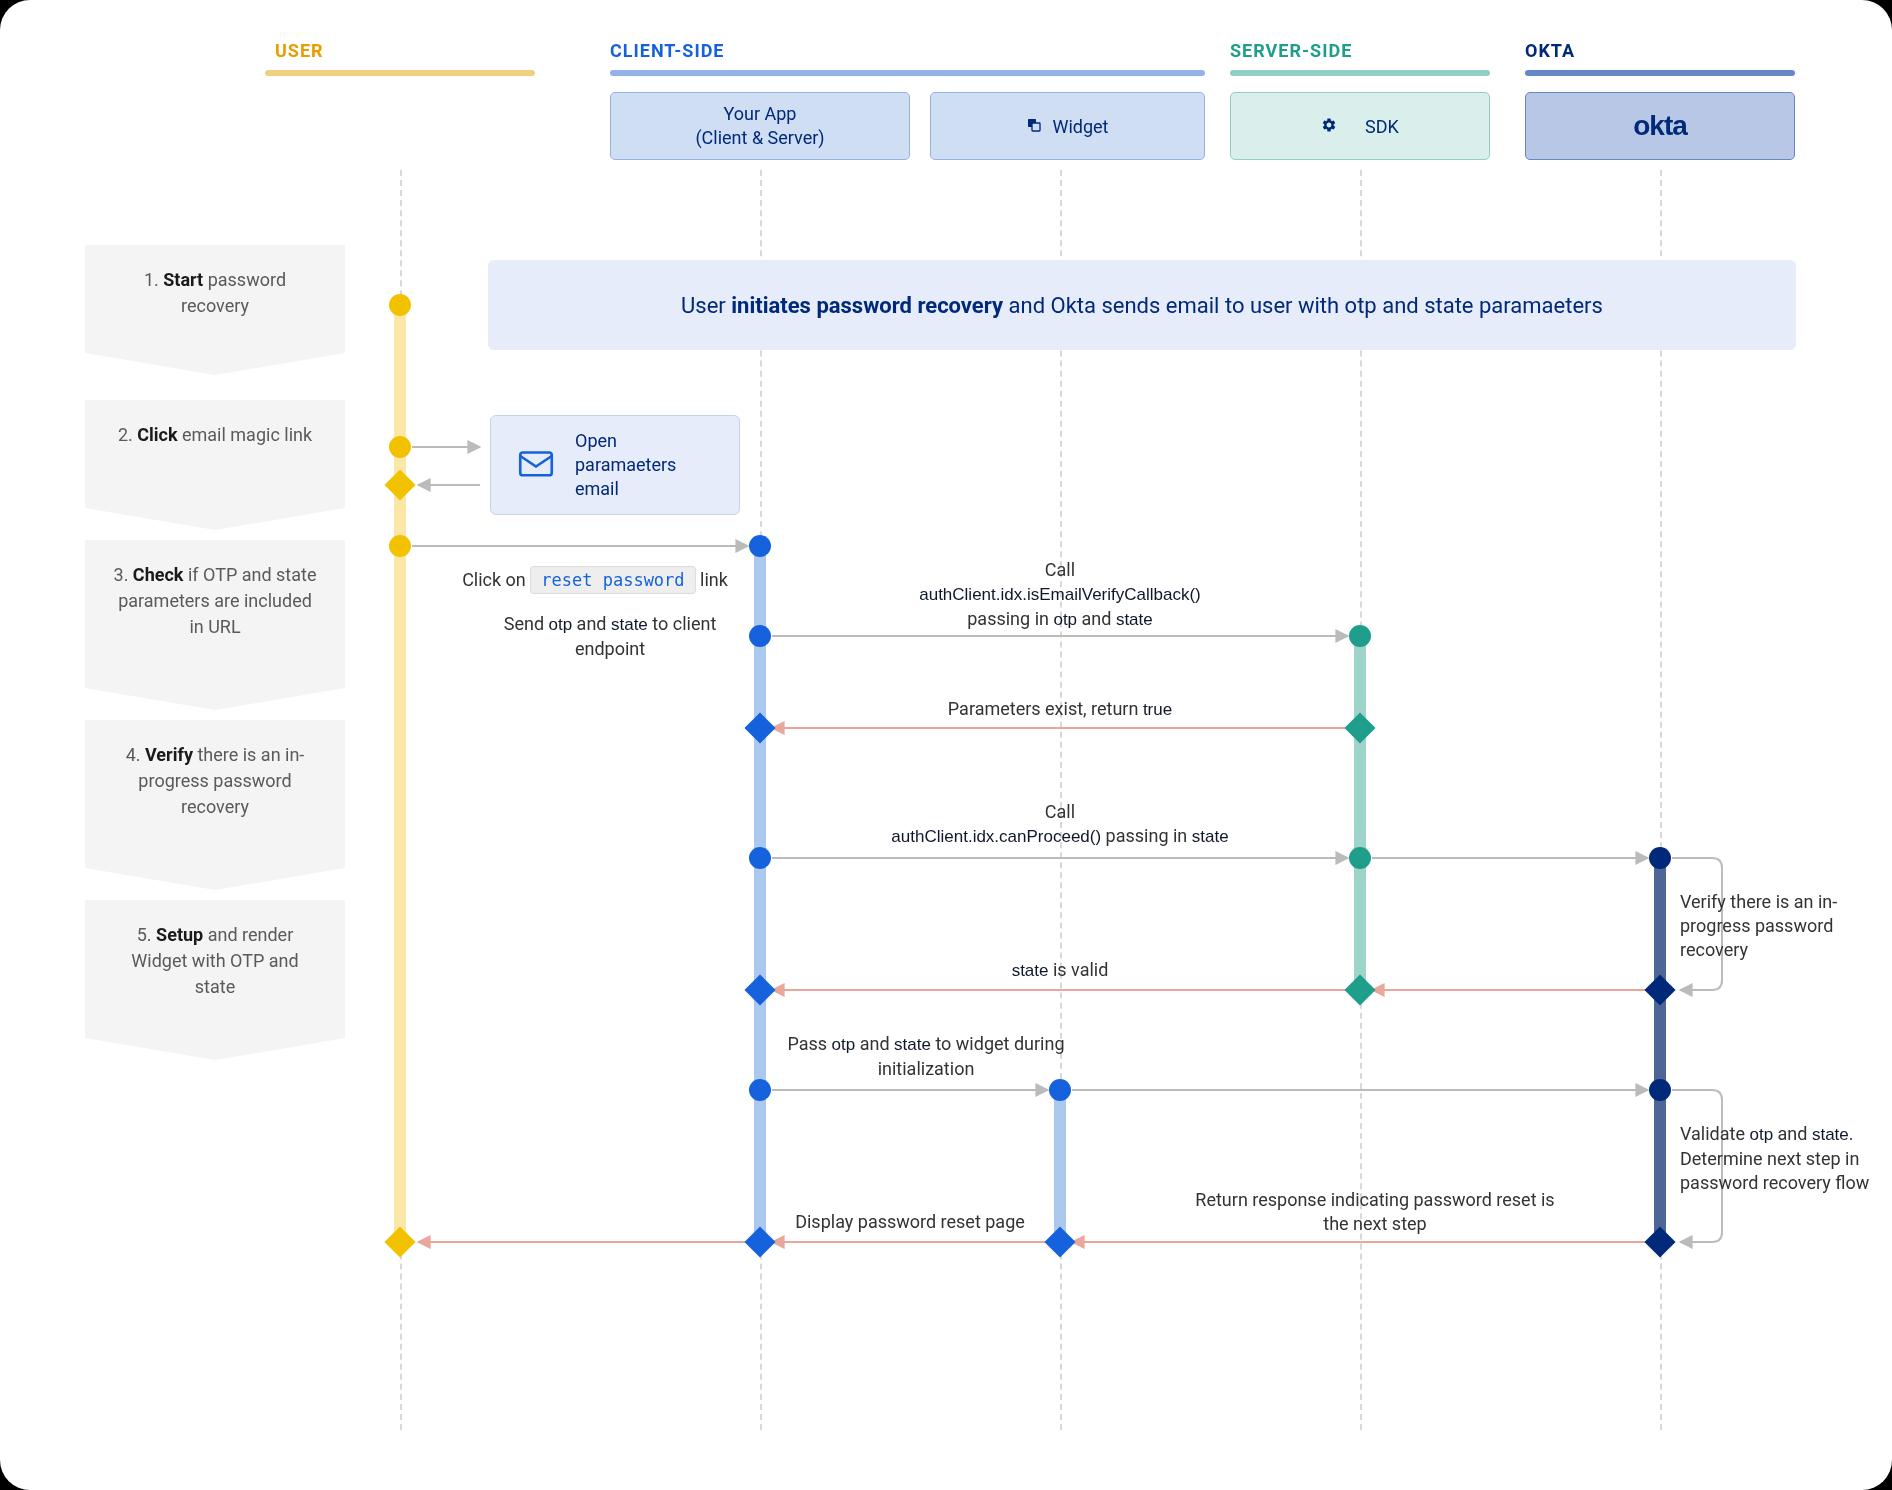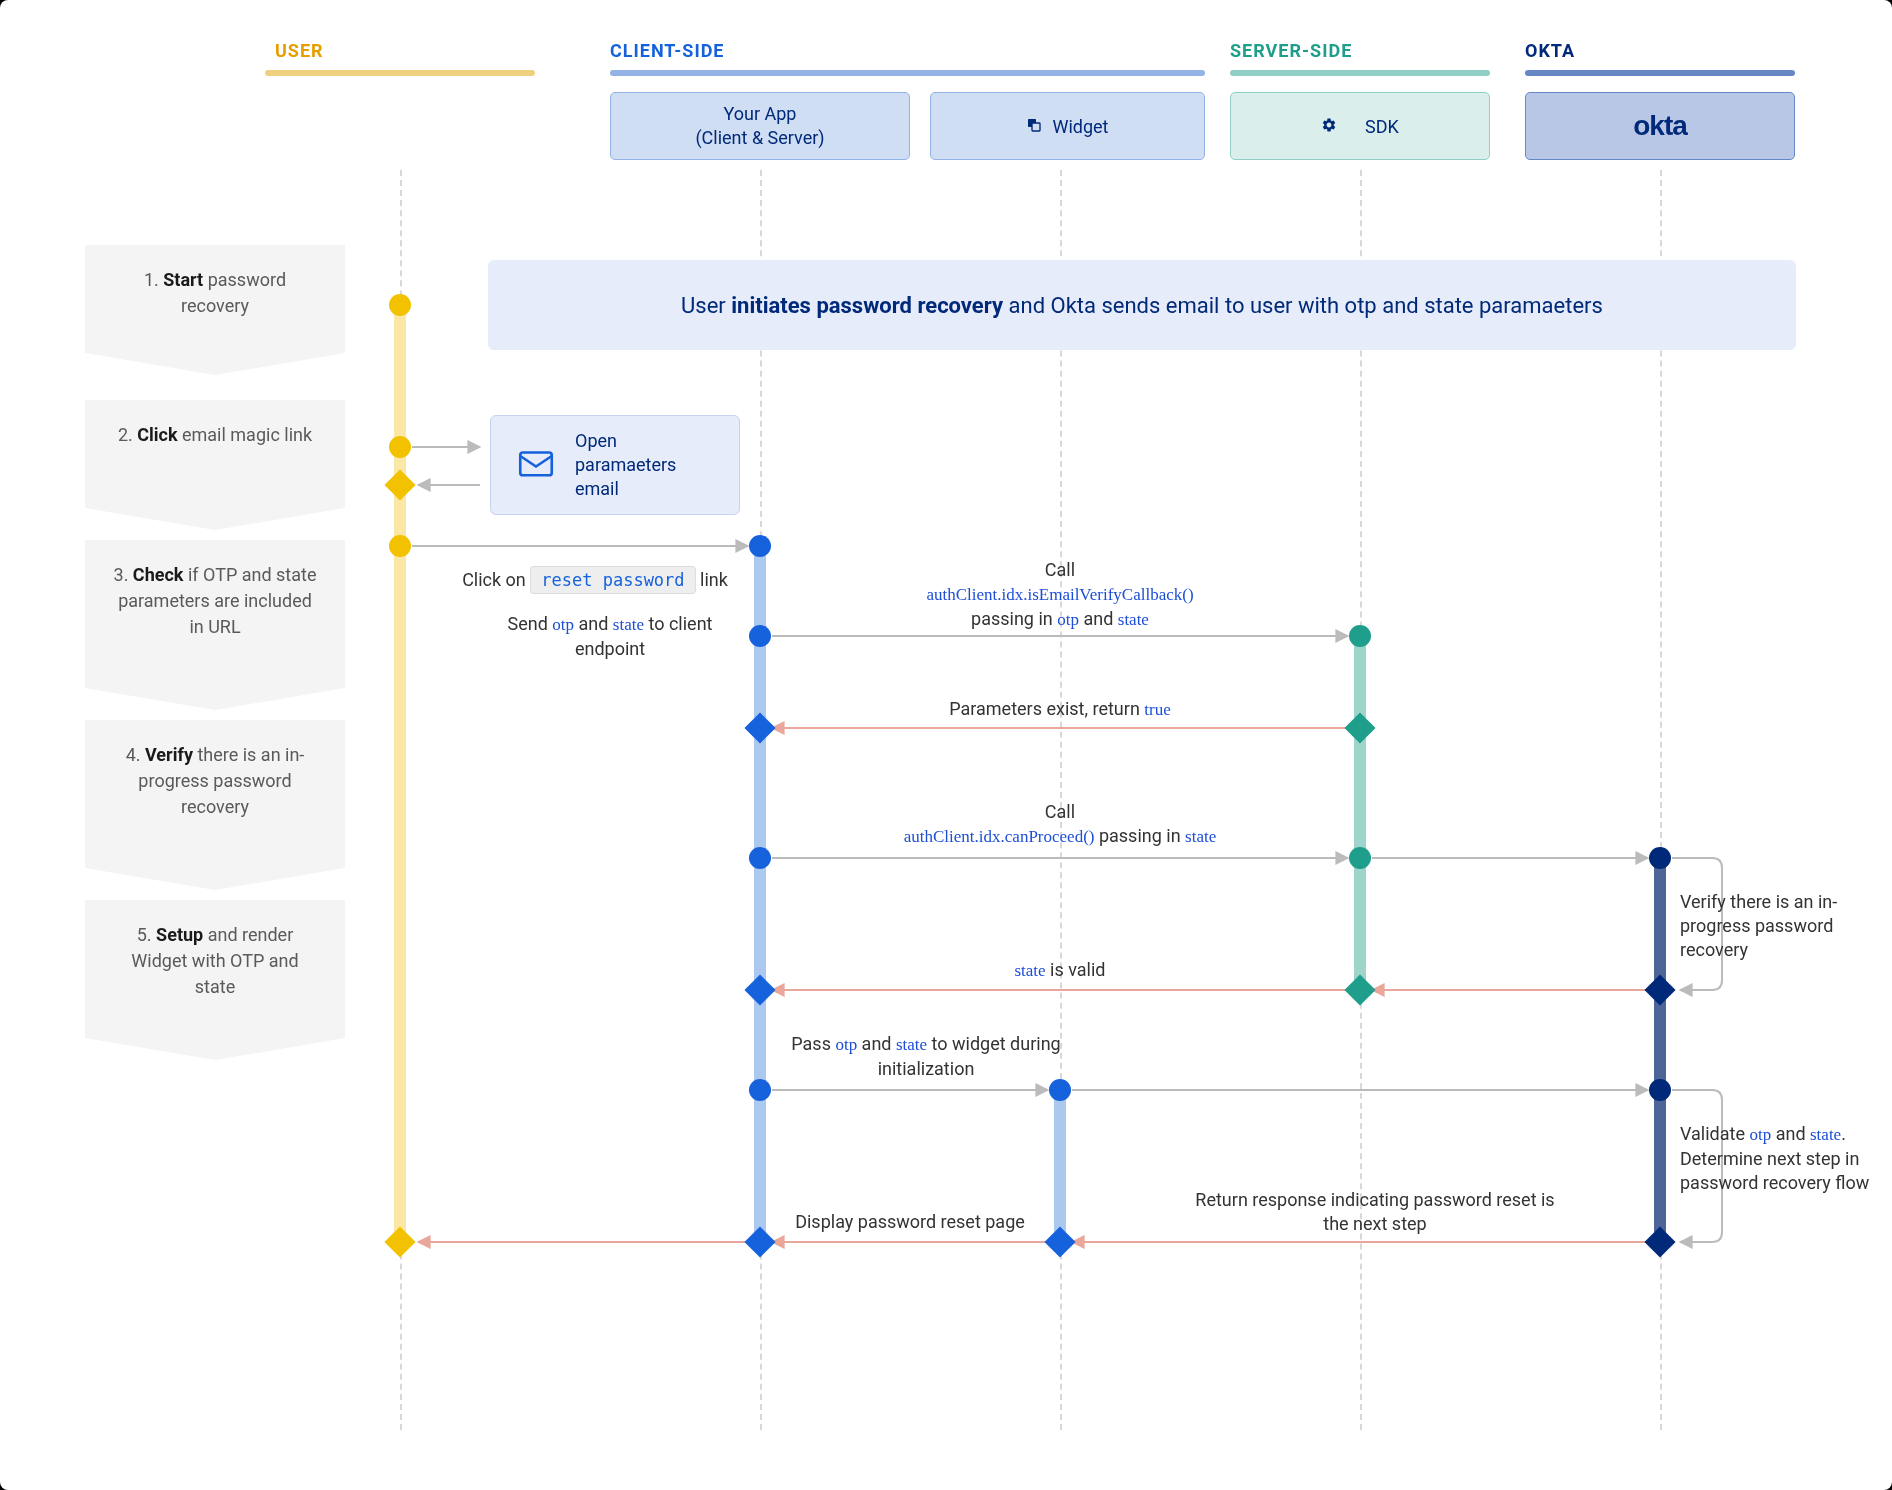--- a/index.html
+++ b/index.html
@@ -1,19 +1,19 @@
 <!DOCTYPE html>
 <html><head>
 <meta charset="utf-8">
 <style>
   * { box-sizing: border-box; margin: 0; padding: 0; }
   html,body { width:1892px; height:1490px; background:#000; font-family: -apple-system, BlinkMacSystemFont, "Segoe UI", Roboto, sans-serif; }
   .canvas {
     position:absolute; width:1892px; height:1490px; background:#fff;
-    border-radius:8px; overflow:hidden;
+    border-radius:30px; overflow:hidden;
   }
   .abs { position:absolute; }
   .col-header-label { font-size:18px; font-weight:700; letter-spacing:1px; }
   .user-label { color:#E69E00; }
   .client-label { color:#1662DD; }
   .server-label { color:#1F9E8B; }
   .okta-label { color:#00297A; }
   .col-bar { height:6px; border-radius:3px; }
   .swim-box {
     height:68px; border:1.5px solid; border-radius:5px;
@@ -63,21 +63,21 @@
     font-size:22px; color:#00297A; text-align:center; padding:0 30px;
   }
   .banner b { font-weight:700; }
   .email-card {
     position:absolute; width:250px; height:100px; background:#E6ECF9;
     border:1.5px solid #C5D3EE; border-radius:6px; display:flex; align-items:center;
     gap:18px; padding:0 24px;
   }
   .email-card .txt { font-size:18px; color:#00297A; line-height:24px; }
   .small-text { position:absolute; font-size:18px; color:#333; text-align:center; line-height:24px; }
-  .code { font-family: Liberation Serif, serif; font-size:17px; color:#1d4ed8; }
+  .code { font-family: Liberation Sans, sans-serif; font-size:17px; color:#0f172a; }
   .code-box { background:#EEE; border:1px solid #DDD; border-radius:4px; padding:3px 10px; font-family:"SFMono-Regular",Consolas,monospace; font-size:17px; color:#1662DD; }
   svg.arrows { position:absolute; left:0; top:0; width:1892px; height:1490px; pointer-events:none; }
   .okta-logo { font-family: -apple-system,sans-serif; font-weight:700; letter-spacing:-1px; }
 </style>
 </head>
 <body>
 
 <div class="canvas">
 
   <div class="abs col-header-label user-label" style="left:275px; top:40px;">USER</div>

